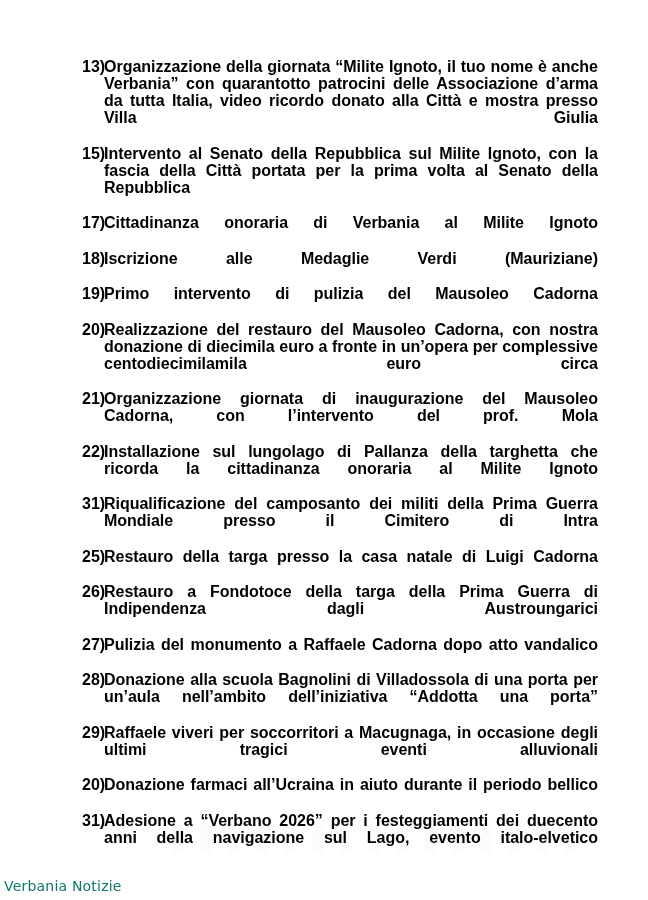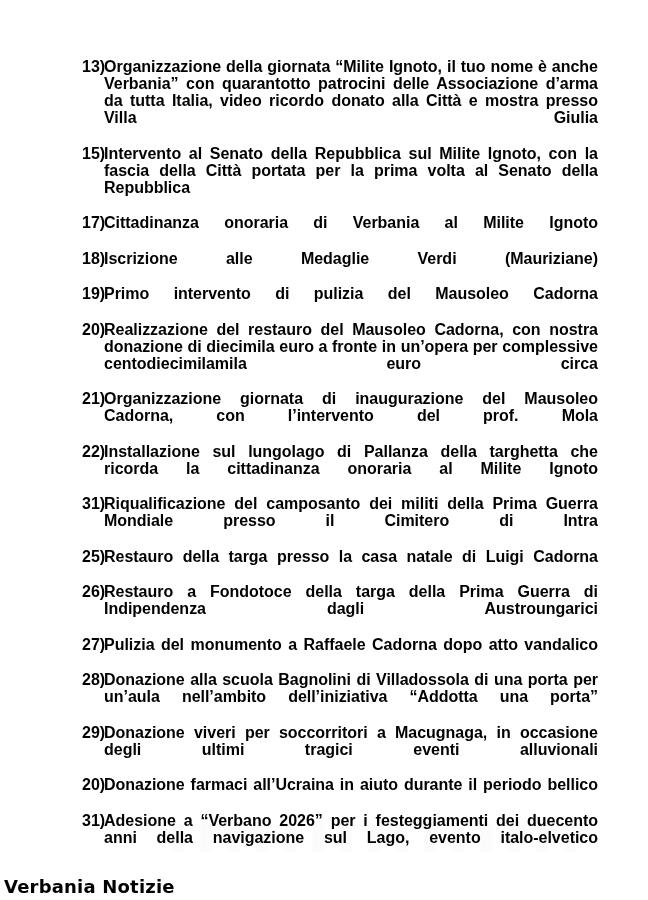--- a/index.html
+++ b/index.html
@@ -97,24 +97,24 @@
     content: "";
     display: inline-block;
     width: 100%;
   }
 
   .watermark {
     position: absolute;
     left: 4px;
     top: 879px;
     font-family: "DejaVu Sans", sans-serif;
-    font-size: 18px;
+    font-size: 14px;
     line-height: 15px;
-    font-weight: 700;
-    color: #000000;
+    font-weight: 400;
+    color: #0f766e;
     letter-spacing: 0.2px;
     white-space: nowrap;
   }
 </style>
 </head>
 <body>
 
 <div id="page-root">
 
   <div class="sheet">
@@ -188,21 +188,21 @@
           <span class="item-text">Pulizia del monumento a Raffaele Cadorna dopo atto vandalico</span>
         </li>
 
         <li>
           <span class="item-number">28)</span>
           <span class="item-text">Donazione alla scuola Bagnolini di Villadossola di una porta per un’aula nell’ambito dell’iniziativa “Addotta una porta”</span>
         </li>
 
         <li>
           <span class="item-number">29)</span>
-          <span class="item-text">Donazione viveri per soccorritori a Macugnaga, in occasione degli ultimi tragici eventi alluvionali</span>
+          <span class="item-text">Raffaele viveri per soccorritori a Macugnaga, in occasione degli ultimi tragici eventi alluvionali</span>
         </li>
 
         <li>
           <span class="item-number">20)</span>
           <span class="item-text">Donazione farmaci all’Ucraina in aiuto durante il periodo bellico</span>
         </li>
 
         <li>
           <span class="item-number">31)</span>
           <span class="item-text">Adesione a “Verbano 2026” per i  festeggiamenti  dei duecento anni della navigazione sul Lago, evento italo-elvetico</span>

